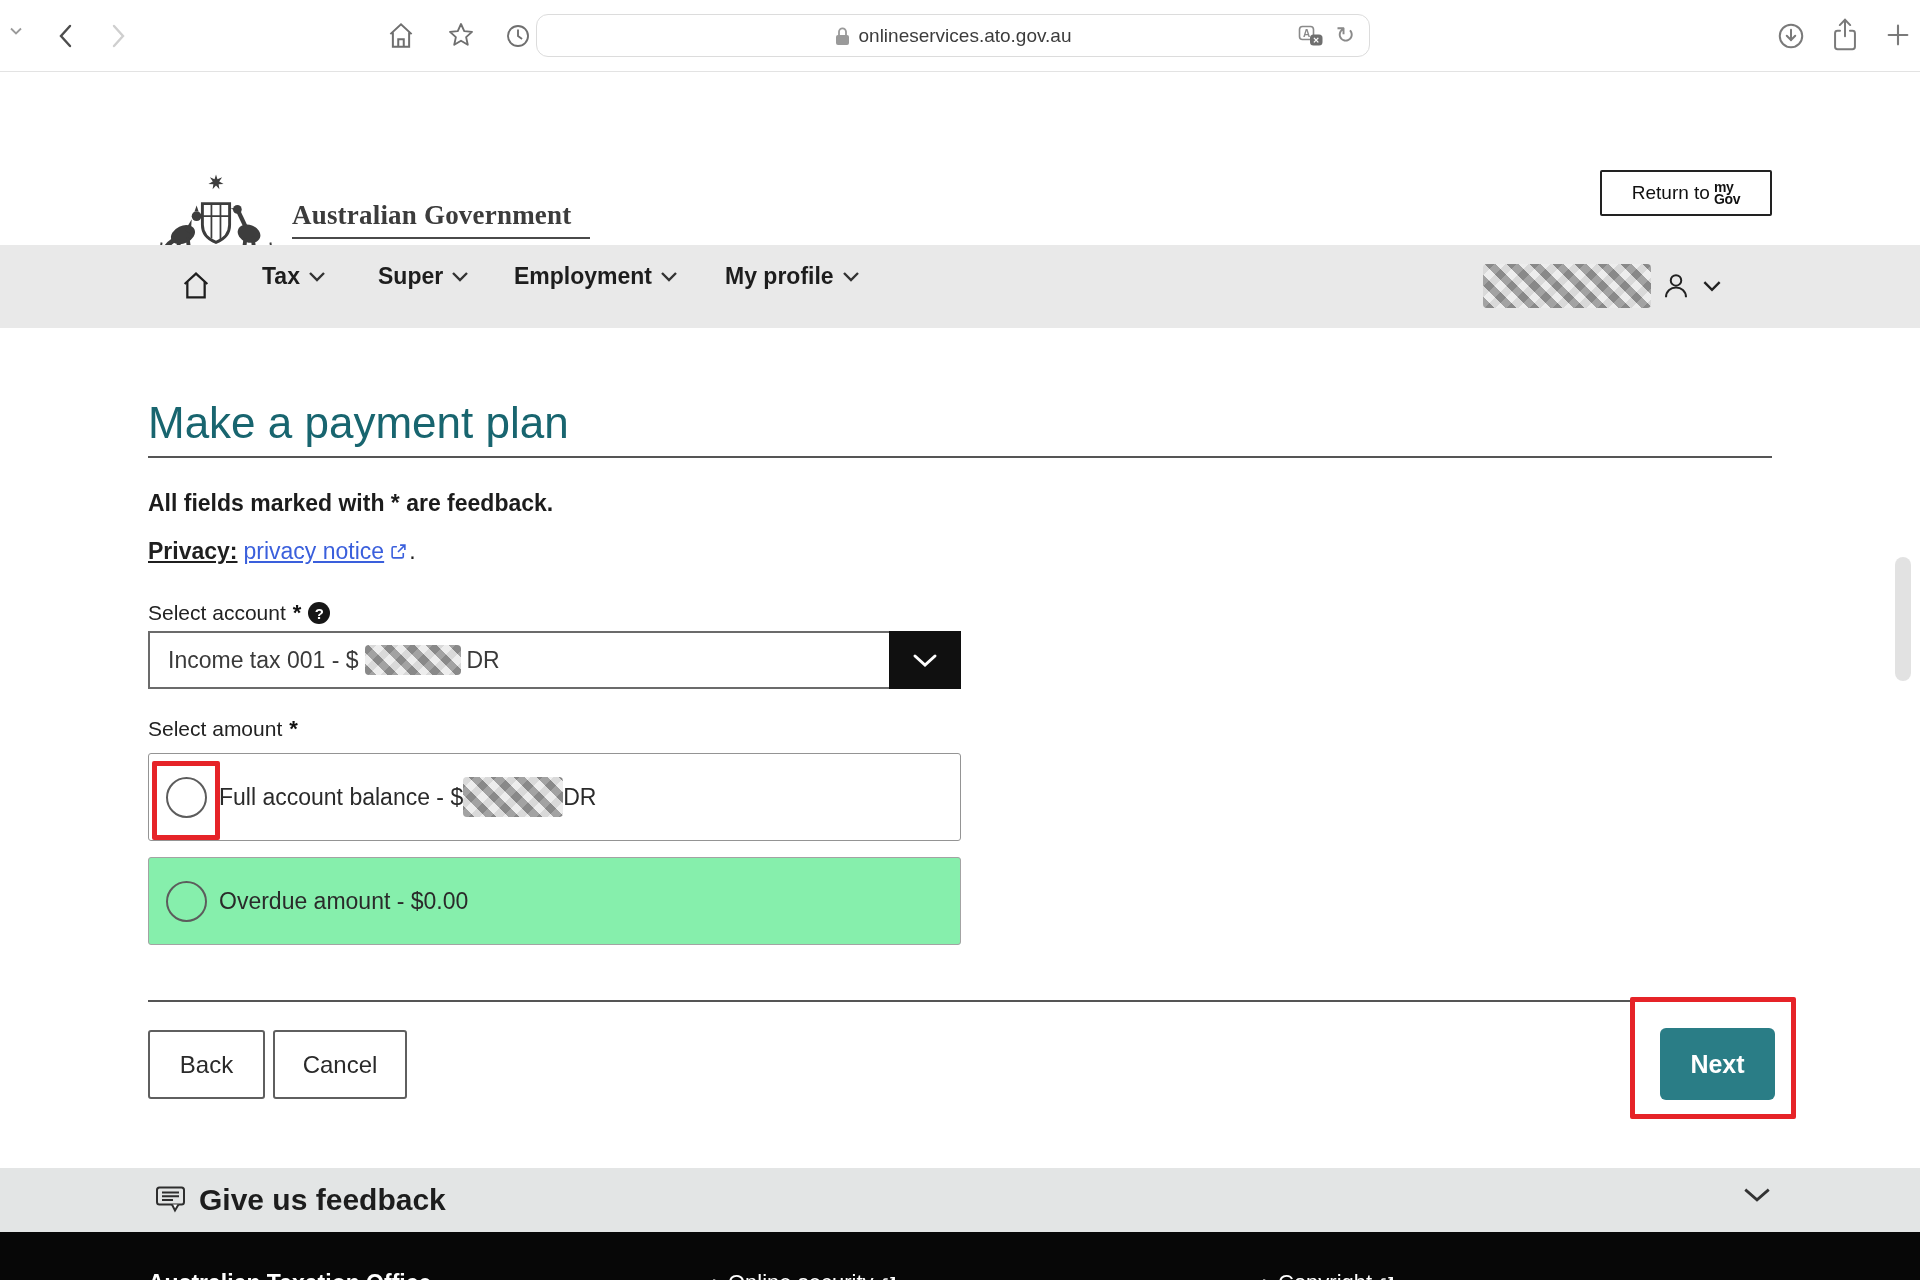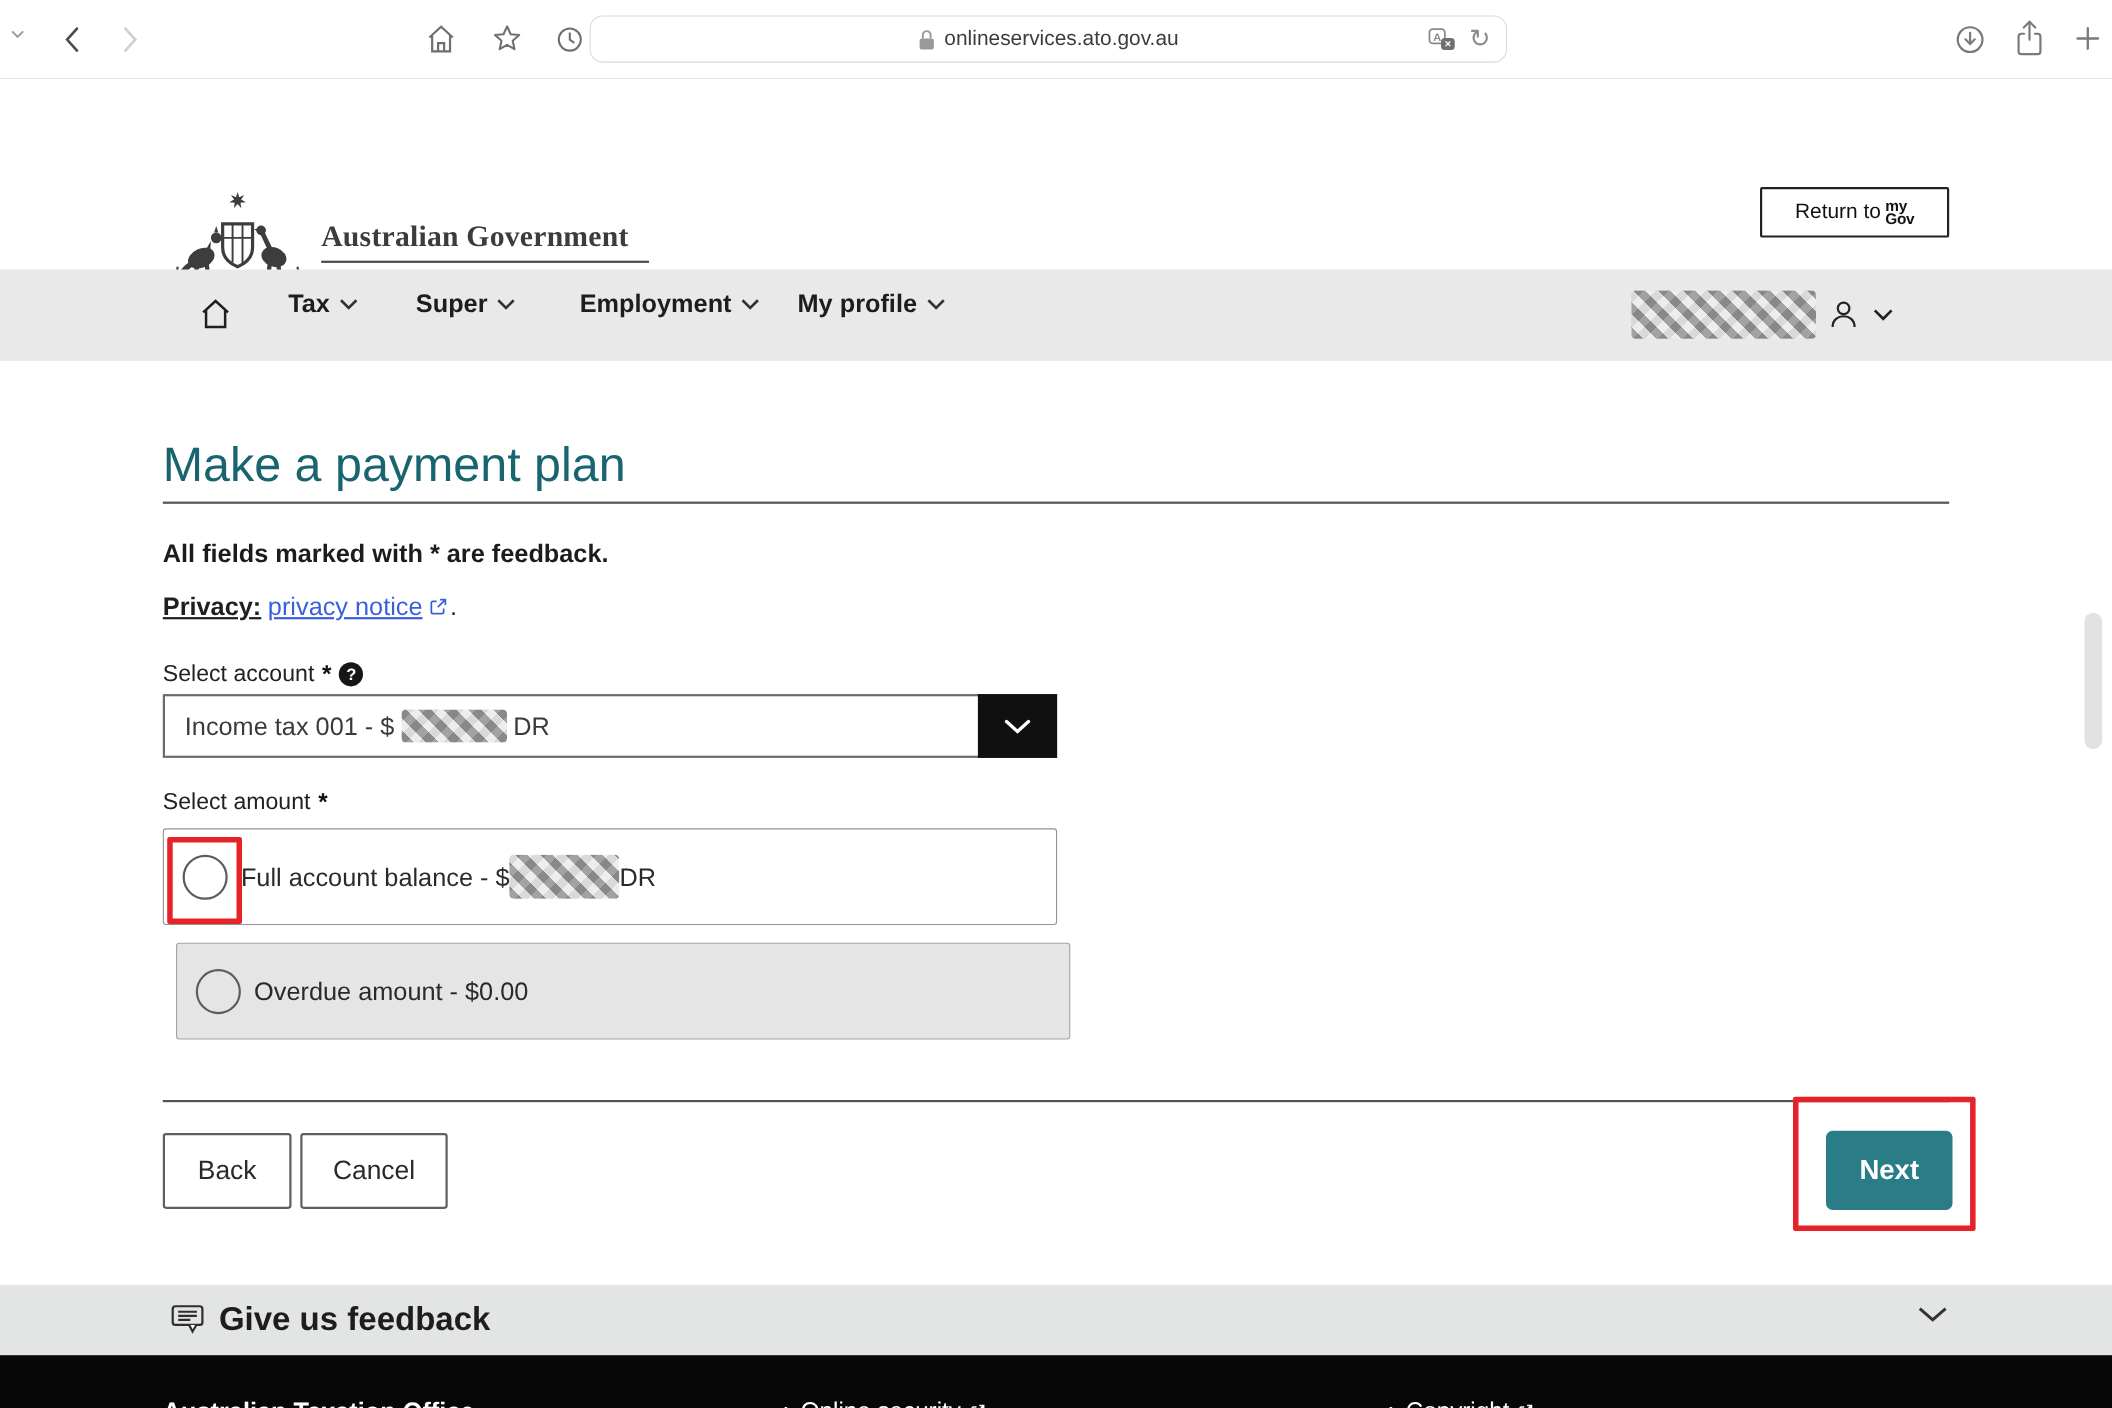--- a/index.html
+++ b/index.html
@@ -55,21 +55,21 @@
 
   .select-box { position:absolute; left:148px; top:631px; width:813px; height:58px; border:2px solid #6b6b6b; background:#fff; cursor:pointer; }
   .select-value { position:absolute; left:18px; top:0; height:100%; display:flex; align-items:center; gap:6px; font-size:23px; color:#3a3a3a; }
   .select-mosaic { width:96px; height:30px; }
   .select-chevron-btn { position:absolute; right:-2px; top:-2px; width:72px; height:58px; background:#101010; display:flex;
                         align-items:center; justify-content:center; cursor:pointer; }
 
   .option { position:absolute; left:148px; width:813px; height:88px; border:1px solid #949494; border-radius:3px; display:flex;
             align-items:center; cursor:pointer; }
   .option1 { top:753px; background:#fff; }
-  .option2 { top:857px; background:#e5e5e5; border-color:#a3a3a3;margin-left:12px; }
+  .option2 { top:857px; background:#86efac; border-color:#a3a3a3; }
   .radio { width:41px; height:41px; border:2px solid #5c5c5c; border-radius:50%; margin-left:17px; flex:none; background:transparent; cursor:pointer; }
   .option-label { display:flex; align-items:center; gap:0; font-size:23px; color:#2a2a2a; margin-left:12px; }
   .amt-mosaic { width:100px; height:40px; }
 
   .rule2 { position:absolute; left:148px; top:1000px; width:1624px; height:2px; background:#555; }
   .btn-secondary { position:absolute; top:1030px; height:69px; background:#fff; border:2px solid #5f5f5f; border-radius:3px;
                    font-size:24px; color:#2a2a2a; display:flex; align-items:center; justify-content:center; cursor:pointer;
                    font-family:"Liberation Sans", sans-serif; }
   .btn-back { left:148px; width:117px; }
   .btn-cancel { left:273px; width:134px; }
@@ -228,21 +228,21 @@
       <svg width="20" height="11" viewBox="0 0 20 11" fill="none" stroke="#333" stroke-width="2.4">
           <polyline points="3,2 10,9 17,2"></polyline>
         </svg>
     </div>
     <div class="nav-item" style="left:378px;">
       <span class="nav-label">Super</span>
       <svg width="20" height="11" viewBox="0 0 20 11" fill="none" stroke="#333" stroke-width="2.4">
           <polyline points="3,2 10,9 17,2"></polyline>
         </svg>
     </div>
-    <div class="nav-item" style="left:527px;">
+    <div class="nav-item" style="left:514px;">
       <span class="nav-label">Employment</span>
       <svg width="20" height="11" viewBox="0 0 20 11" fill="none" stroke="#333" stroke-width="2.4">
           <polyline points="3,2 10,9 17,2"></polyline>
         </svg>
     </div>
     <div class="nav-item" style="left:725px;">
       <span class="nav-label">My profile</span>
       <svg width="20" height="11" viewBox="0 0 20 11" fill="none" stroke="#333" stroke-width="2.4">
           <polyline points="3,2 10,9 17,2"></polyline>
         </svg>

